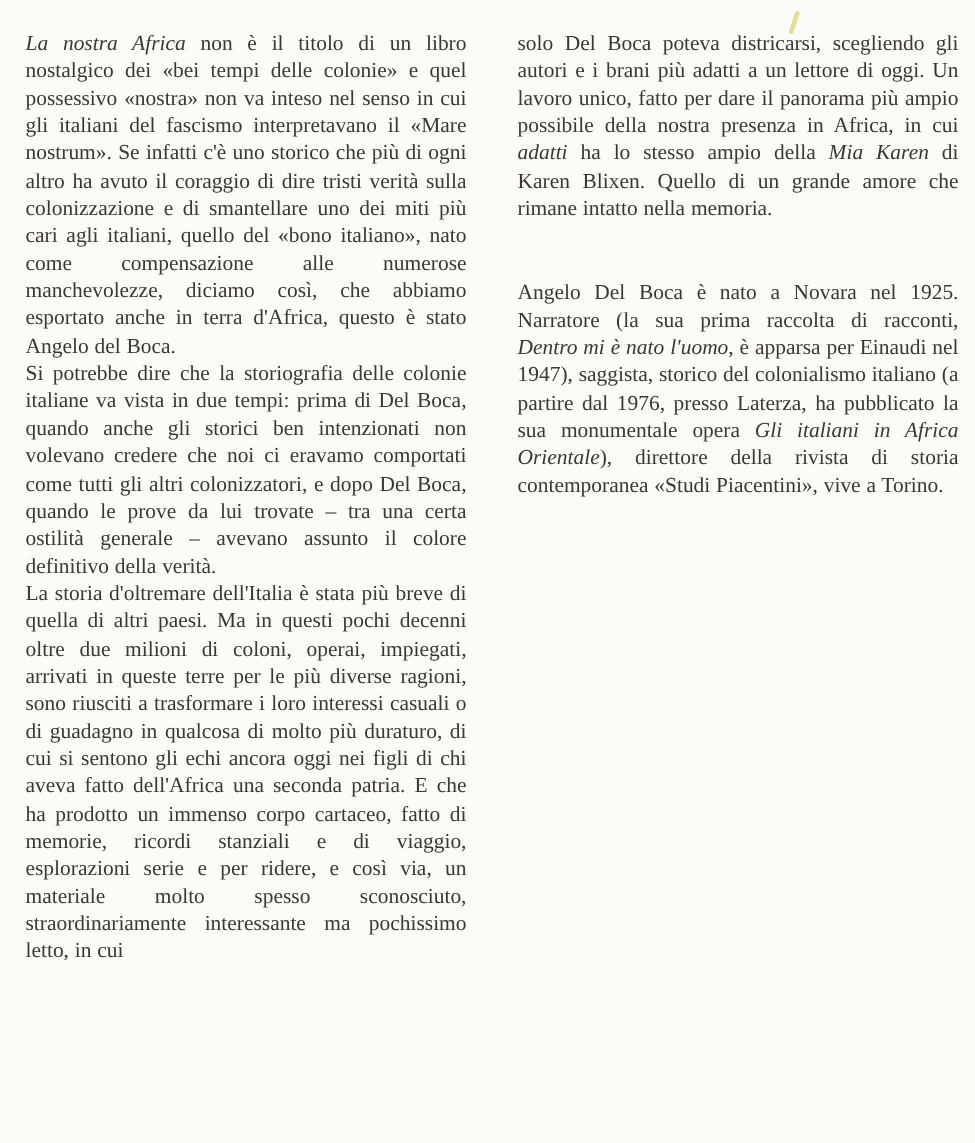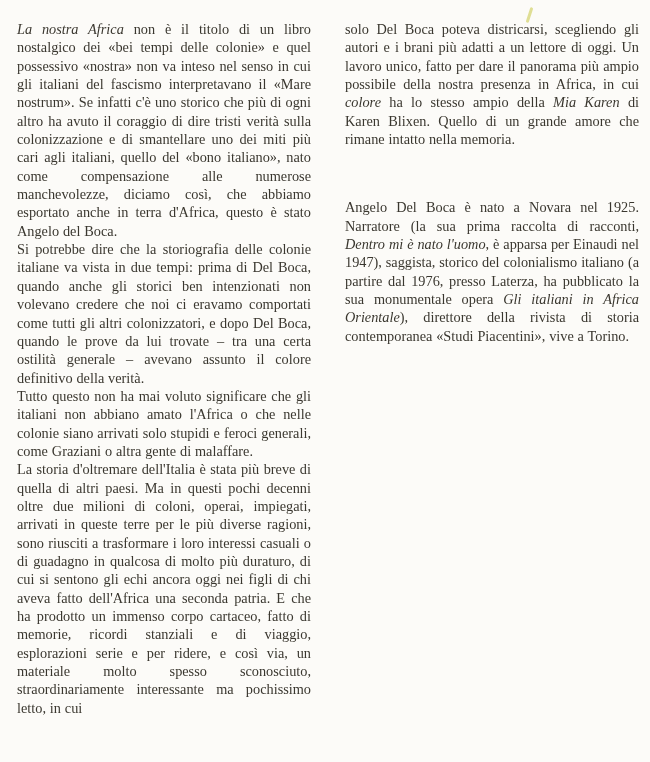--- a/index.html
+++ b/index.html
@@ -32,21 +32,21 @@
     line-height: 18.35px;
     text-align: justify;
     hyphens: auto;
     -webkit-hyphens: auto;
     word-spacing: 0.02em;
   }
   .col p em {
     font-style: italic;
   }
   .col p.gap-before {
-    margin-top: 50px;
+    margin-top: 38px;
   }
   .scan-artifact {
     position: absolute;
     left: 528px;
     top: 7px;
     width: 3px;
     height: 16px;
     border-radius: 2px;
     transform: rotate(18deg);
     opacity: 0.75;
@@ -54,21 +54,20 @@
 </style>
 </head>
 <body>
 
 <div class="page" style="background: rgb(252, 251, 248); color: rgb(58, 55, 47);">
   <div class="scan-artifact" style="background: rgb(213, 212, 115);"></div>
   <div class="columns">
     <div class="col">
         <p><em>La nostra Africa</em><span> non è il titolo di un libro nostalgico dei «bei tempi delle colonie» e quel possessivo «nostra» non va inteso nel senso in cui gli italiani del fascismo interpretavano il «Mare nostrum». Se infatti c'è uno storico che più di ogni altro ha avuto il coraggio di dire tristi verità sulla colonizzazione e di smantellare uno dei miti più cari agli italiani, quello del «bono italiano», nato come compensazione alle numerose manchevolezze, diciamo così, che abbiamo esportato anche in terra d'Africa, questo è stato Angelo del Boca.</span></p>
         <p><span>Si potrebbe dire che la storiografia delle colonie italiane va vista in due tempi: prima di Del Boca, quando anche gli storici ben intenzionati non volevano credere che noi ci eravamo comportati come tutti gli altri colonizzatori, e dopo Del Boca, quando le prove da lui trovate – tra una certa ostilità generale – avevano assunto il colore definitivo della verità.</span></p>
-        <p><span>Tutto questo non ha mai voluto significare che gli italiani non abbiano amato l'Africa o che nelle colonie siano arrivati solo stupidi e feroci generali, come Graziani o altra gente di malaffare.</span></p>
         <p><span>La storia d'oltremare dell'Italia è stata più breve di quella di altri paesi. Ma in questi pochi decenni oltre due milioni di coloni, operai, impiegati, arrivati in queste terre per le più diverse ragioni, sono riusciti a trasformare i loro interessi casuali o di guadagno in qualcosa di molto più duraturo, di cui si sentono gli echi ancora oggi nei figli di chi aveva fatto dell'Africa una seconda patria. E che ha prodotto un immenso corpo cartaceo, fatto di memorie, ricordi stanziali e di viaggio, esplorazioni serie e per ridere, e così via, un materiale molto spesso sconosciuto, straordinariamente interessante ma pochissimo letto, in cui</span></p>
       </div>
     <div class="col">
-        <p><span>solo Del Boca poteva districarsi, scegliendo gli autori e i brani più adatti a un lettore di oggi. Un lavoro unico, fatto per dare il panorama più ampio possibile della nostra presenza in Africa, in cui </span><em>colore</em><span> ha lo stesso ampio della </span><em>Mia Karen</em><span> di Karen Blixen. Quello di un grande amore che rimane intatto nella memoria.</span></p>
+        <p><span>solo Del Boca poteva districarsi, scegliendo gli autori e i brani più adatti a un lettore di oggi. Un lavoro unico, fatto per dare il panorama più ampio possibile della nostra presenza in Africa, in cui </span><em>adatti</em><span> ha lo stesso ampio della </span><em>Mia Karen</em><span> di Karen Blixen. Quello di un grande amore che rimane intatto nella memoria.</span></p>
         <p class="gap-before"><span>Angelo Del Boca è nato a Novara nel 1925. Narratore (la sua prima raccolta di racconti, </span><em>Dentro mi è nato l'uomo</em><span>, è apparsa per Einaudi nel 1947), saggista, storico del colonialismo italiano (a partire dal 1976, presso Laterza, ha pubblicato la sua monumentale opera </span><em>Gli italiani in Africa Orientale</em><span>), direttore della rivista di storia contemporanea «Studi Piacentini», vive a Torino.</span></p>
       </div>
   </div>
 </div>
 
 </body></html>

